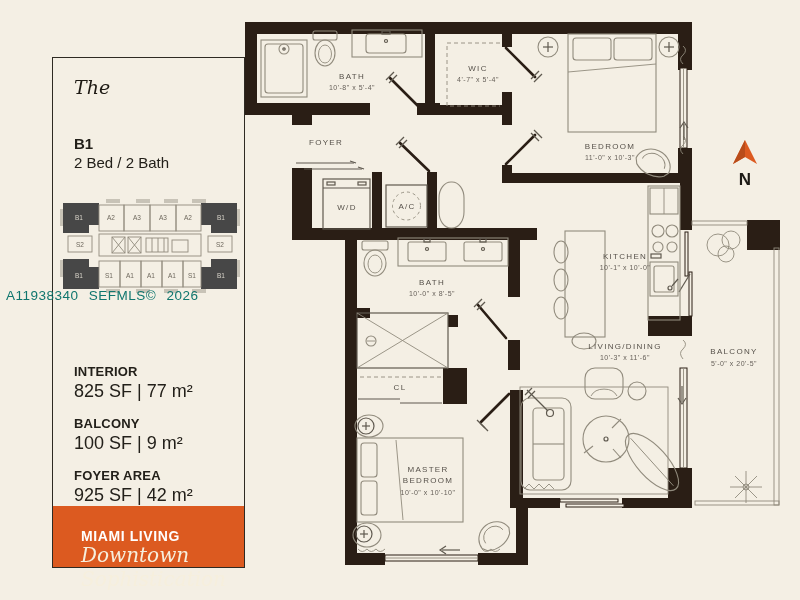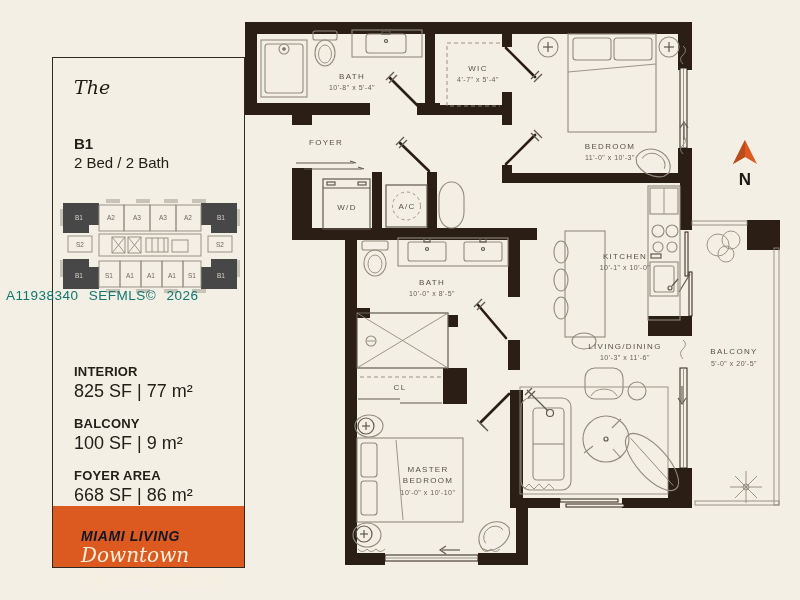--- a/index.html
+++ b/index.html
@@ -20,21 +20,21 @@
   .unit .code{font-size:15px;font-weight:700;line-height:19px;}
   .unit .type{font-size:15px;line-height:20px;}
   .keyplan{position:absolute;left:7px;top:138px;}
   .stats{position:absolute;left:21px;top:306px;color:#23201a;}
   .stat{margin-bottom:14px;}
   .stat .lb{font-size:13px;font-weight:700;letter-spacing:.2px;}
   .stat .vl{font-size:18px;margin-top:2px;}
   .tagline{
     position:absolute;left:0;right:0;bottom:0;height:61px;background:#dc5a20;
   }
-  .tagline .t1{position:absolute;left:28px;top:22px;font-size:14px;font-weight:800;letter-spacing:.6px;color:#0f172a;font-style:italic;}
+  .tagline .t1{position:absolute;left:28px;top:22px;font-size:14px;font-weight:800;letter-spacing:.6px;color:#ffffff;}
   .tagline .t2{position:absolute;left:28px;top:37px;font-family:"DejaVu Serif", serif;font-style:italic;font-size:20px;color:#f6efdd;}
   .watermark{
     position:absolute;left:6px;top:288px;font-size:13.5px;color:#0f766e;
     letter-spacing:.5px;word-spacing:6px;z-index:5;
   }
   
   .plan{position:absolute;left:0;top:0;}
   .w{fill:#2a1e15;}
   .fx{fill:none;stroke:#918b7d;stroke-width:1.1;}
   .fxd{fill:none;stroke:#5f594f;stroke-width:1.2;}
@@ -135,21 +135,21 @@
     <div class="stat">
       <div class="lb">INTERIOR</div>
       <div class="vl">825 SF | 77 m²</div>
     </div>
     <div class="stat">
       <div class="lb">BALCONY</div>
       <div class="vl">100 SF | 9 m²</div>
     </div>
     <div class="stat">
       <div class="lb">FOYER AREA</div>
-      <div class="vl">668 SF | 86 m²</div>
+      <div class="vl">925 SF | 42 m²</div>
     </div>
   </div>
 
   <div class="tagline">
     <div class="t1">MIAMI LIVING</div>
     <div class="t2">Downtown Sophistication</div>
   </div>
 </div>
 
 <div class="watermark">A11938340 SEFMLS© 2026</div>

